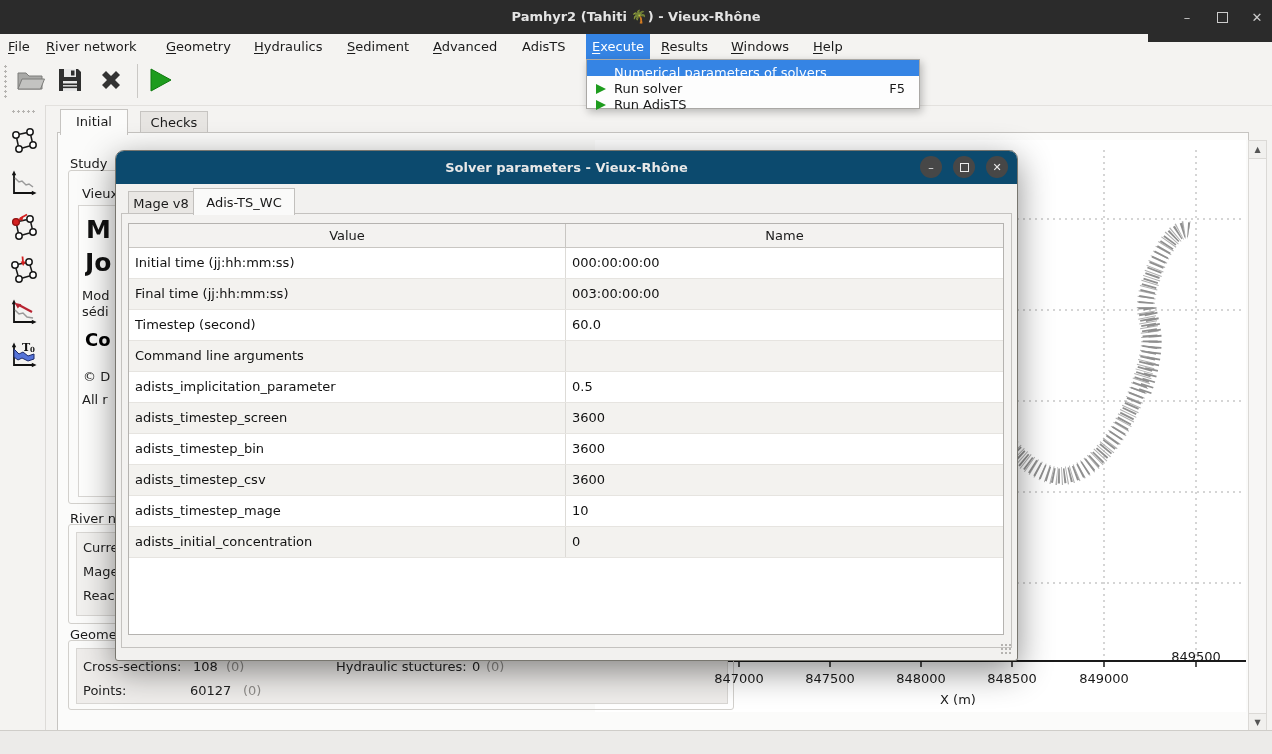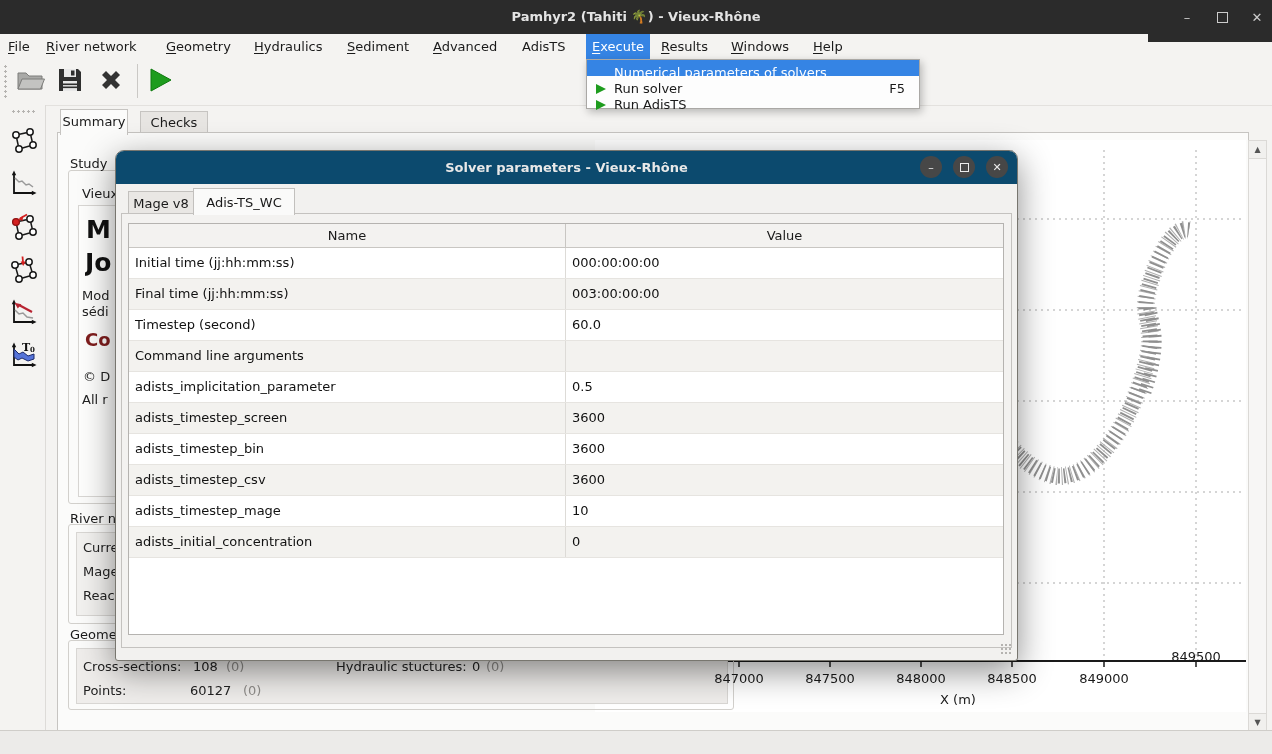--- a/index.html
+++ b/index.html
@@ -34,21 +34,21 @@
   .tab-summary{left:60px;top:109px;width:66px;height:25px;line-height:24px;background:#fbfbfa;
     border:1px solid #c6c4c1;border-bottom:none;z-index:3;}
   .tab-checks{left:140px;top:111px;width:66px;height:22px;line-height:22px;background:#e7e5e2;
     border:1px solid #c6c4c1;border-bottom:none;z-index:1;}
   .main-frame{left:57px;top:132px;width:1190px;height:598px;background:#fbfbfa;border:1px solid #c6c4c1;z-index:2;}
   
   .lbl{font-size:13px;color:#1a1a1a;z-index:4;}
   .groupbox{border:1px solid #d2d0cc;border-radius:3px;z-index:3;}
   .innerbox{border:1px solid #d8d6d3;z-index:3;}
   .bigtxt{font-weight:bold;font-size:25px;color:#111;z-index:4;}
-  .midtxt{font-weight:bold;font-size:18px;color:#7f1d1d;z-index:4;}
+  .midtxt{font-weight:bold;font-size:18px;color:#000000;z-index:4;}
   .smalltxt{font-size:13px;color:#222;z-index:4;}
   .graytxt{color:#8e8c89;}
   
   .plot{left:595px;top:140px;width:651px;height:572px;background:#ffffff;z-index:2;}
   .tick-label{width:70px;text-align:center;font-size:13px;color:#1a1a1a;z-index:4;}
   .xlabel{width:80px;text-align:center;font-size:13px;color:#1a1a1a;z-index:4;}
   
   .vscroll{left:1248px;top:140px;width:17px;height:590px;background:#f7f6f5;border:1px solid #dbd9d6;z-index:2;}
   .vs-arrow{width:17px;height:17px;display:flex;align-items:center;justify-content:center;
     font-size:8px;color:#555;background:#f1f0ee;}
@@ -212,21 +212,21 @@
         <path d="M5,1.5 L2.8,6.2 L7.2,6.2 Z" fill="#111"></path>
         <path d="M27.5,24 L22.8,21.8 L22.8,26.2 Z" fill="#111"></path>
         <path d="M5,8 L10,13 L14,11 L19,15 L25,13 L25,18 L19,20 L13,17 L9,19 L5,16 Z" fill="#5573d8" stroke="#1d2a6b" stroke-width="1"></path>
         <text x="13" y="10" font-size="11" font-weight="bold" fill="#111" font-family="DejaVu Serif, serif">T</text>
         <text x="21" y="11" font-size="7" font-weight="bold" fill="#111" font-family="DejaVu Serif, serif">0</text>
           </svg></span>
     </div>
   </div>
 
   <div class="abs main-frame"></div>
-  <div class="abs tab tab-summary">Summary</div>
+  <div class="abs tab tab-summary">Initial</div>
   <div class="abs tab tab-checks">Checks</div>
 
   <div class="abs lbl" style="left:70px;top:156px;">Study</div>
   <div class="abs groupbox" style="left:68px;top:170px;width:520px;height:332px;"></div>
   <div class="abs lbl clip" style="left:82px;top:186px;width:33px;">Vieux</div>
   <div class="abs innerbox" style="left:78px;top:205px;width:494px;height:290px;background:#fdfdfc;"></div>
   <div class="abs bigtxt clip" style="left:86px;top:215px;width:29px;">M</div>
   <div class="abs bigtxt clip" style="left:85px;top:248px;width:30px;">Jo</div>
   <div class="abs smalltxt clip" style="left:82px;top:288px;width:33px;">Mod</div>
   <div class="abs smalltxt clip" style="left:82px;top:304px;width:33px;">sédi</div>
@@ -332,22 +332,22 @@
         <span class="dlg-sq"></span>
       </div>
     <div class="abs dlg-circ" style="right:9px;">✕</div>
 
     <div class="abs dlg-tab dlg-tab-mage">Mage v8</div>
     <div class="abs dlg-tab dlg-tab-adis">Adis-TS_WC</div>
 
     <div class="abs dlg-pane"></div>
     <div class="abs dlg-table">
       <div class="dlg-thead">
+        <div>Value</div>
         <div>Name</div>
-        <div>Value</div>
       </div>
       <div>
         <div class="dlg-row">
           <div>Initial time (jj:hh:mm:ss)</div>
           <div>000:00:00:00</div>
         </div>
         <div class="dlg-row">
           <div>Final time (jj:hh:mm:ss)</div>
           <div>003:00:00:00</div>
         </div>

